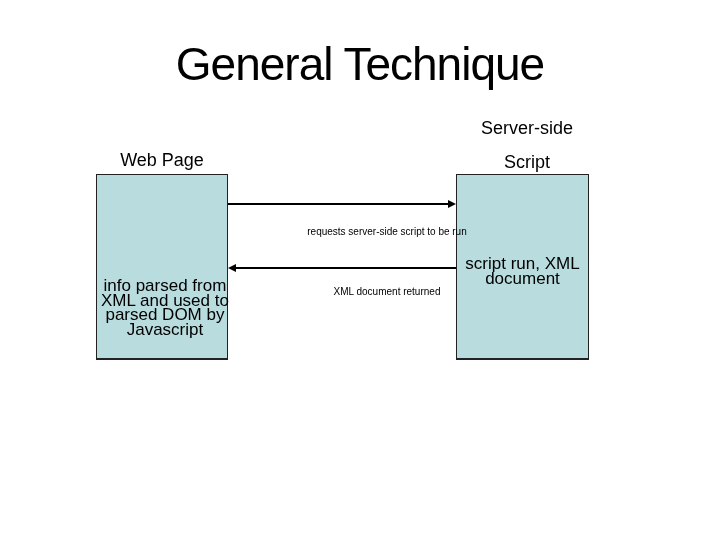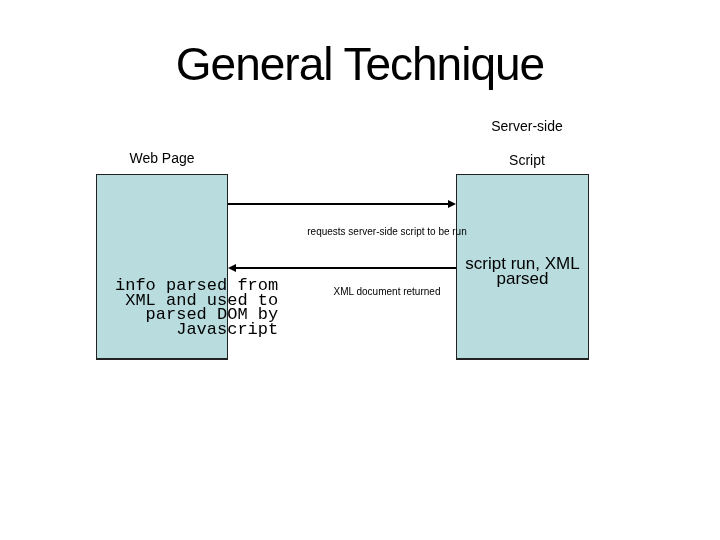--- a/index.html
+++ b/index.html
@@ -12,36 +12,36 @@
   }
   .slide { position: relative; width: 620px; height: 540px; background: #ffffff; }
 
   .title {
     position: absolute; top: 38px; left: 0; width: 720px;
     text-align: center;
     font-size: 46px; letter-spacing: -1px; line-height: 1.15;
     color: #000000; white-space: nowrap;
   }
 
-  .node-label { position: absolute; font-size: 14px; line-height: 1.15; text-align: center; white-space: nowrap; }
+  .node-label { position: absolute; font-size: 18px; line-height: 1.15; text-align: center; white-space: nowrap; }
   .label-webpage       { top: 142px; left: 96px;  width: 132px; margin-top: 8px; }
   .label-serverside-1  { top: 118px; left: 457px; width: 140px; }
   .label-serverside-2  { top: 152px; left: 457px; width: 140px; }
 
   .node {
     position: absolute; top: 174px; height: 186px;
     background: #b9dcdf;
     border: 1px solid #222222; border-bottom-width: 2px;
     box-sizing: border-box;
   }
   .node-left  { left: 96px;  width: 132px; }
   .node-right { left: 456px; width: 133px; }
 
   .node-text { position: absolute; font-size: 17px; line-height: 14.7px; color: #000000; }
-  .node-left-text  { top: 279px; left: 115px; text-align: right; font-family: Liberation Mono, monospace; }
+  .node-left-text  { top: 279px; left: 101px; text-align: center; }
   .node-right-text { top: 256px; left: 456px; width: 133px; text-align: center; line-height: 15px; }
 
   .arrow-line { position: absolute; height: 2px; background: #000000; }
   .line-request  { top: 203px; left: 228px; width: 220px; }
   .line-response { top: 267px; left: 236px; width: 220px; }
 
   .arrow-head { position: absolute; width: 0; height: 0; }
   .head-right {
     top: 200px; left: 448px;
     border-top: 4px solid transparent; border-bottom: 4px solid transparent;
@@ -72,21 +72,21 @@
   <div class="node node-right"></div>
 
   <div class="node-text node-left-text">
     <div>info parsed from</div>
     <div>XML and used to</div>
     <div>parsed DOM by</div>
     <div>Javascript</div>
   </div>
   <div class="node-text node-right-text">
     <div>script run, XML</div>
-    <div>parsed</div>
+    <div>document</div>
   </div>
 
   <div class="arrow-line line-request"></div>
   <div class="arrow-head head-right"></div>
   <div class="edge-label edge-label-request">requests server-side script to be run</div>
 
   <div class="arrow-line line-response"></div>
   <div class="arrow-head head-left"></div>
   <div class="edge-label edge-label-response">XML document returned</div>
 

